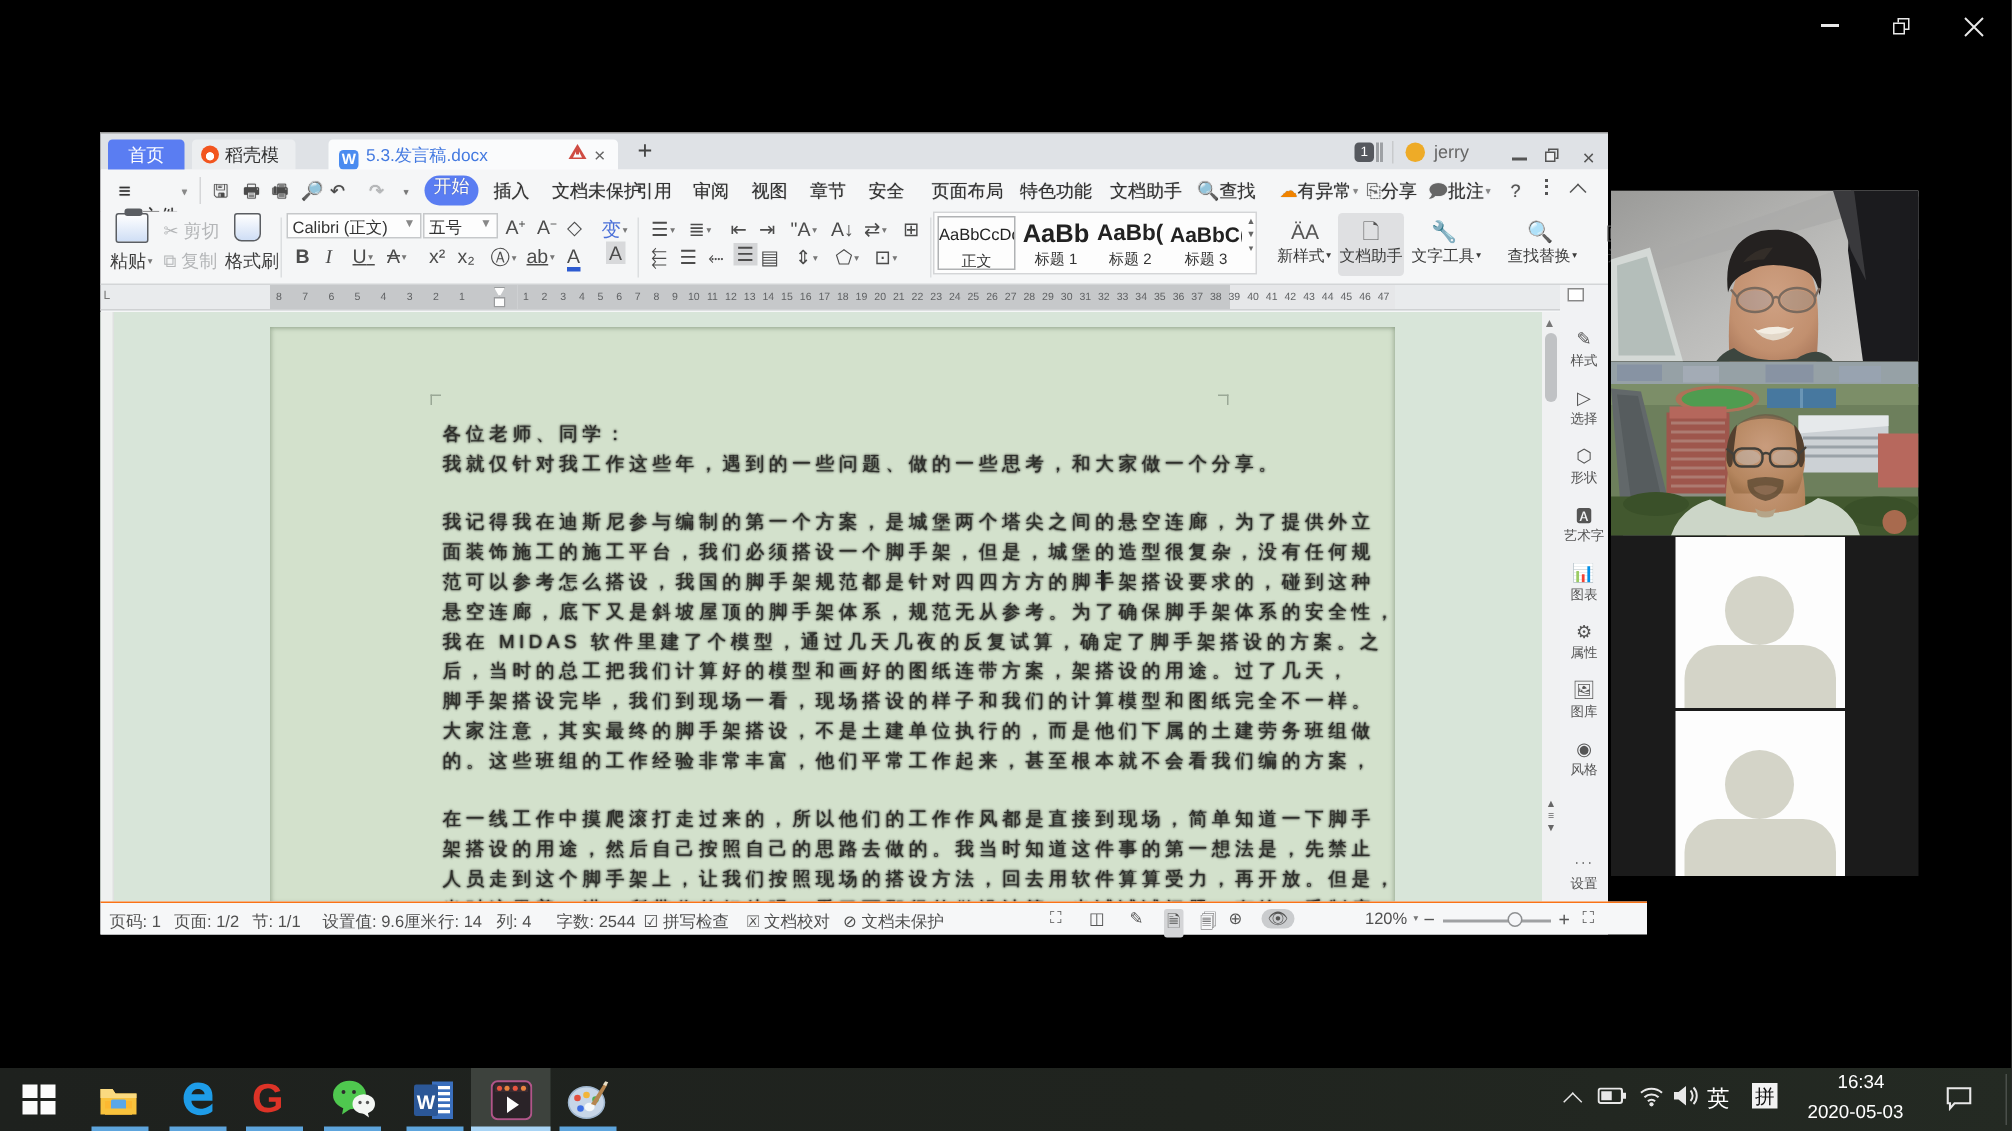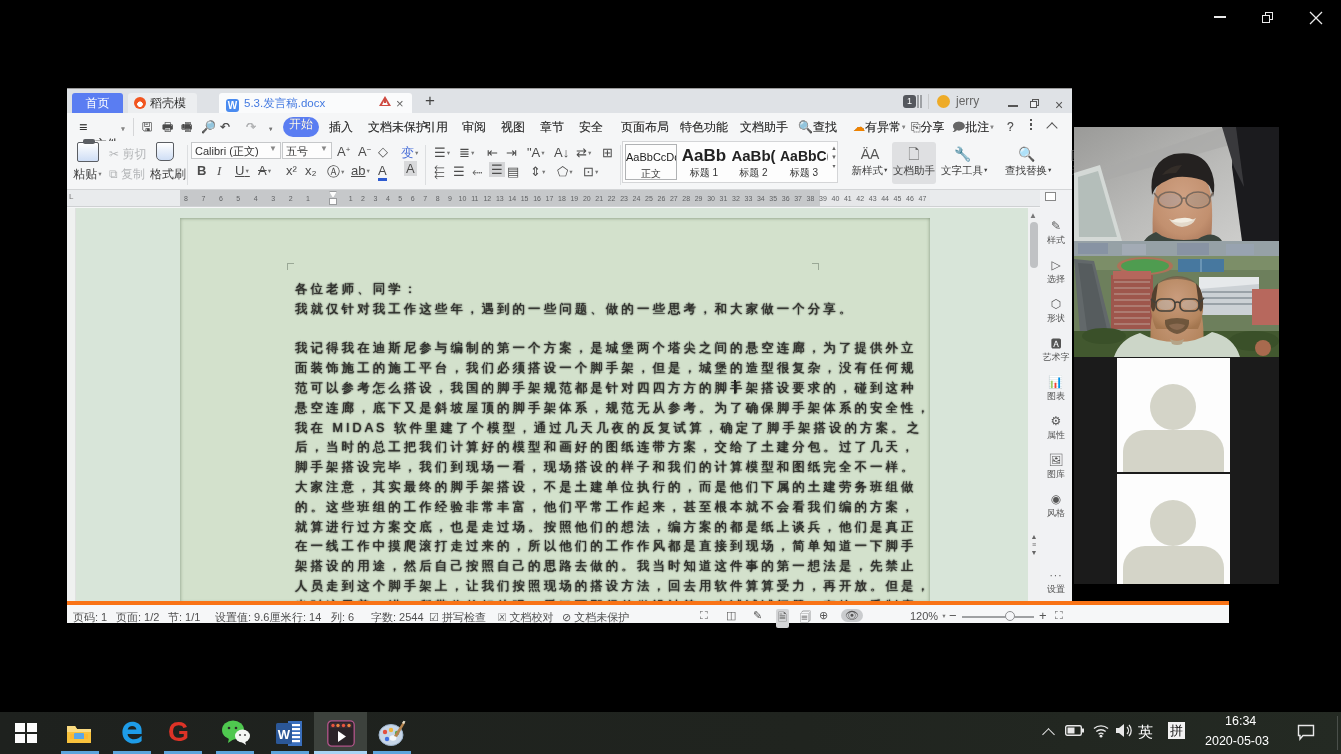--- a/index.html
+++ b/index.html
@@ -44,21 +44,21 @@
 .stycell{height:36px;text-align:center;color:#222;}
 .aab{height:22px;line-height:24px;white-space:nowrap;overflow:hidden;}
 .styl{font-size:10px;color:#333;}
 .bigbtn{top:1px;width:44px;height:42px;text-align:center;color:#3c3c3c;}
 .bicon{font-size:14px;height:22px;line-height:24px;color:#555;}
 .blbl{font-size:10.5px;white-space:nowrap;}
 #docarea{position:absolute;left:0;top:120px;width:961px;height:393px;background:#d8e5d9;overflow:hidden;}
 
 #rightpanel{position:absolute;left:973px;top:102px;width:32px;height:411px;background:#f1f2f4;}
 #scrollcol{position:absolute;left:961px;top:120px;width:12px;height:393px;background:#f0f1f2;}
-#statusbar{position:absolute;left:0;top:513px;width:1162px;height:22px;background:#f6f7f8;border-top:4px solid #f97316;font-size:11px;color:#505050;}
+#statusbar{position:absolute;left:0;top:513px;width:1031px;height:22px;background:#f6f7f8;border-top:1px solid #f97316;font-size:11px;color:#505050;}
 .rnum{position:absolute;top:4.5px;font-size:7px;color:#606264;transform:translateX(-50%);}
 .tl{position:absolute;left:228px;white-space:nowrap;font-size:12.5px;letter-spacing:3.04px;color:#2e2f2b;text-shadow:0 0 1.5px #2e2f2b, 0 0 1.5px #2e2f2b;height:19.8px;line-height:16px;}
 .cmark{width:7px;height:7px;}
 .pit{position:absolute;left:0;width:32px;text-align:center;color:#555;}
 .pic{font-size:12px;height:15px;line-height:15px;}
 .plb{font-size:9px;}
 .svic{top:4px;font-size:11px;color:#555;}
 
 #feeds{position:absolute;left:1074px;top:127px;width:205px;height:457px;background:#1b1b1b;}
 
@@ -277,25 +277,24 @@
       <div class="abs cmark" style="left:220px;top:55px;border-left:1px solid #9aa896;border-top:1px solid #9aa896;"></div>
       <div class="abs cmark" style="left:745px;top:55px;border-right:1px solid #9aa896;border-top:1px solid #9aa896;"></div>
       <div class="tl" style="top:73.0px;">各位老师、同学：</div>
         <div class="tl" style="top:92.8px;">我就仅针对我工作这些年，遇到的一些问题、做的一些思考，和大家做一个分享。</div>
         <div class="tl" style="top:112.6px;"></div>
         <div class="tl" style="top:132.4px;">我记得我在迪斯尼参与编制的第一个方案，是城堡两个塔尖之间的悬空连廊，为了提供外立</div>
         <div class="tl" style="top:152.2px;">面装饰施工的施工平台，我们必须搭设一个脚手架，但是，城堡的造型很复杂，没有任何规</div>
         <div class="tl" style="top:172.0px;">范可以参考怎么搭设，我国的脚手架规范都是针对四四方方的脚手架搭设要求的，碰到这种</div>
         <div class="tl" style="top:191.8px;">悬空连廊，底下又是斜坡屋顶的脚手架体系，规范无从参考。为了确保脚手架体系的安全性，</div>
         <div class="tl" style="top:211.6px;">我在 MIDAS 软件里建了个模型，通过几天几夜的反复试算，确定了脚手架搭设的方案。之</div>
-        <div class="tl" style="top:231.4px;">后，当时的总工把我们计算好的模型和画好的图纸连带方案，交给了土建分包。过了几天，</div>
+        <div class="tl" style="top:231.4px;">后，当时的总工把我们计算好的模型和画好的图纸连带方案，架搭设的用途。过了几天，</div>
         <div class="tl" style="top:251.2px;">脚手架搭设完毕，我们到现场一看，现场搭设的样子和我们的计算模型和图纸完全不一样。</div>
         <div class="tl" style="top:271.0px;">大家注意，其实最终的脚手架搭设，不是土建单位执行的，而是他们下属的土建劳务班组做</div>
         <div class="tl" style="top:290.8px;">的。这些班组的工作经验非常丰富，他们平常工作起来，甚至根本就不会看我们编的方案，</div>
-        <div class="tl" style="top:310.6px;">就算进行过方案交底，也是走过场。按照他们的想法，编方案的都是纸上谈兵，他们是真正</div>
         <div class="tl" style="top:330.4px;">在一线工作中摸爬滚打走过来的，所以他们的工作作风都是直接到现场，简单知道一下脚手</div>
         <div class="tl" style="top:350.2px;">架搭设的用途，然后自己按照自己的思路去做的。我当时知道这件事的第一想法是，先禁止</div>
         <div class="tl" style="top:370.0px;">人员走到这个脚手架上，让我们按照现场的搭设方法，回去用软件算算受力，再开放。但是，</div>
         <div class="tl" style="top:389.8px;">当时这里普一进，所带你的好处吗，看了可那很的做设计等，也试试试问题，有给一毛制度。</div>
       <div class="abs" style="left:667px;top:172px;width:1.5px;height:13px;background:#222;"></div>
 
     </div>
     <div id="scrollcol">
         <div class="abs" style="left:1px;top:3px;width:9px;height:10px;color:#777;font-size:8px;">▲</div>
 <div class="abs" style="left:2px;top:14px;width:8px;height:46px;background:#c0c2c4;border-radius:4px;"></div>
@@ -339,21 +338,21 @@
           <div class="pic" style="font-size:10px;letter-spacing:1px;">···</div>
           <div class="plb">设置</div>
         </div>
       </div>
     <div id="statusbar">
 <span class="abs" style="left:6px;top:5px;">页码: 1</span>
 <span class="abs" style="left:49px;top:5px;">页面: 1/2</span>
 <span class="abs" style="left:101px;top:5px;">节: 1/1</span>
 <span class="abs" style="left:148px;top:5px;">设置值: 9.6厘米</span>
 <span class="abs" style="left:225px;top:5px;">行: 14</span>
-<span class="abs" style="left:264px;top:5px;">列: 6</span>
+<span class="abs" style="left:264px;top:5px;">列: 4</span>
 <span class="abs" style="left:304px;top:5px;">字数: 2544</span>
 <span class="abs" style="left:362px;top:5px;">☑ 拼写检查</span>
 <span class="abs" style="left:431px;top:5px;">🗵 文档校对</span>
 <span class="abs" style="left:495px;top:5px;">⊘ 文档未保护</span>
 <span class="abs svic" style="left:633px;">⛶</span>
 <span class="abs svic" style="left:659px;">◫</span>
 <span class="abs svic" style="left:686px;">✎</span>
 <span class="abs svic" style="left:709px;background:#d4d5d7;border-radius:2px;padding:0 2px;">🗎</span>
 <span class="abs svic" style="left:733px;">🗐</span>
 <span class="abs svic" style="left:752px;">⊕</span>

